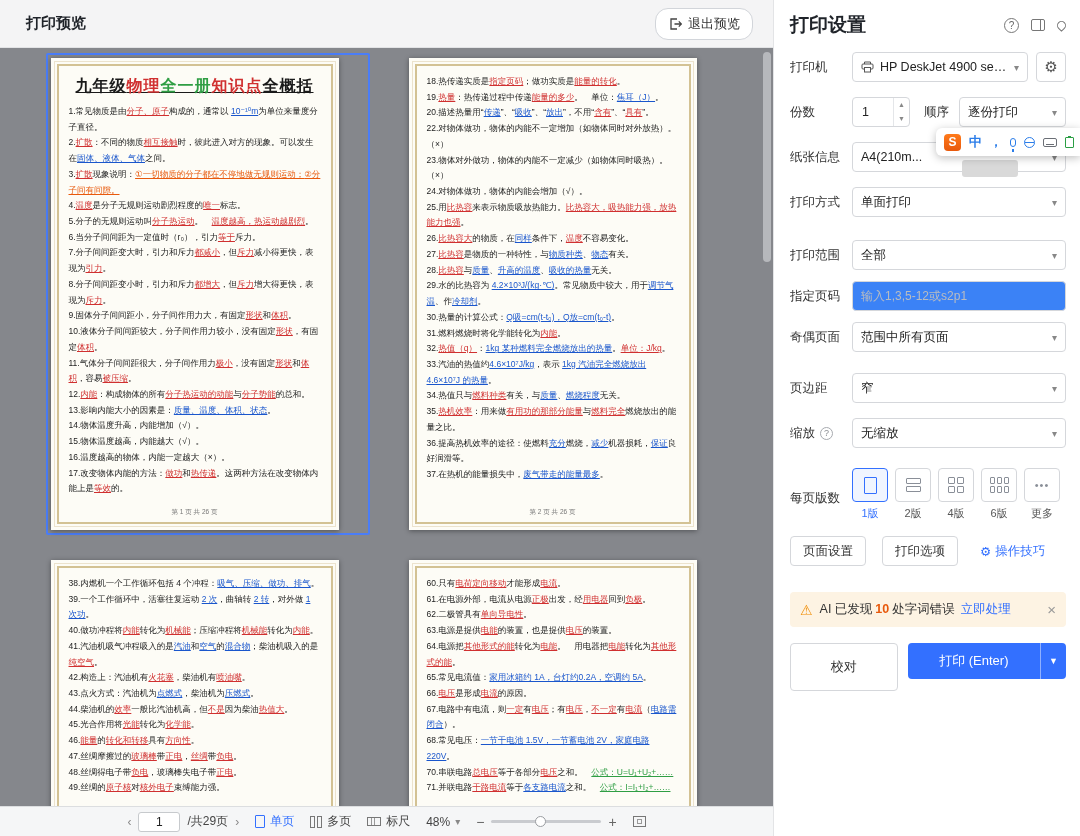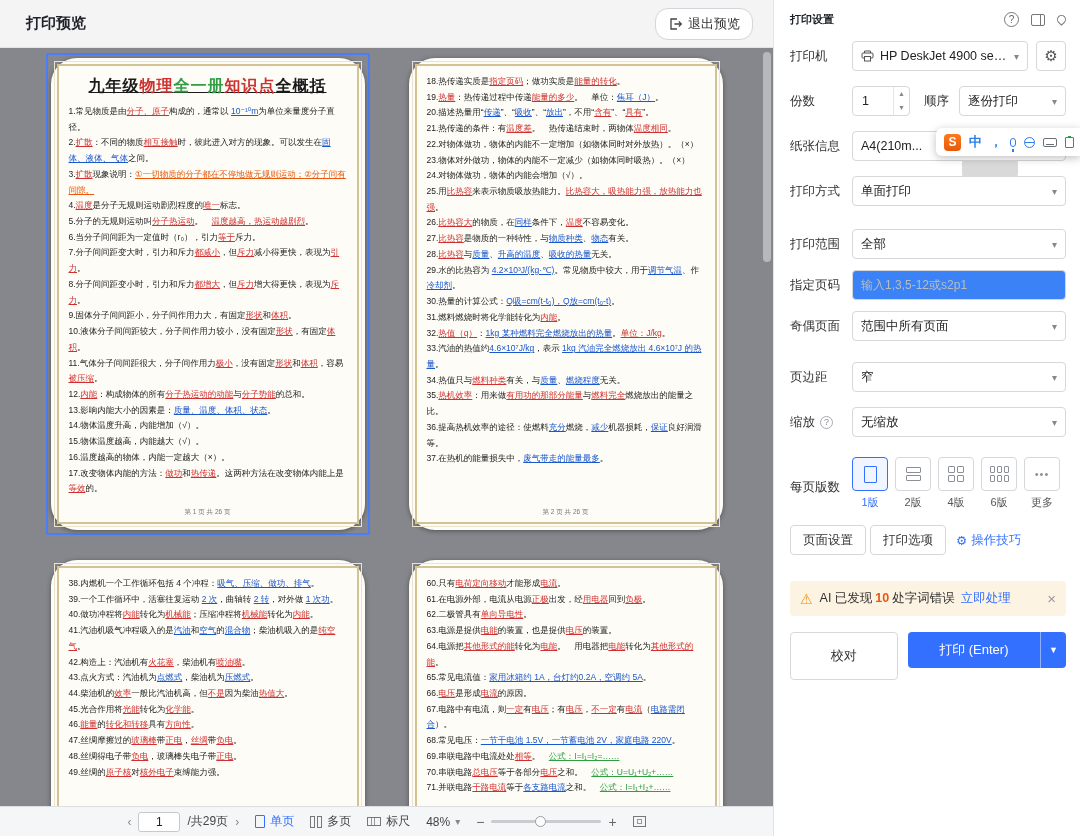--- a/index.html
+++ b/index.html
@@ -10,21 +10,21 @@
   
   .left-col { width:773px; display:flex; flex-direction:column; height:100%; }
   .topbar { height:48px; background:#f4f4f5; border-bottom:1px solid #e2e3e5; display:flex; align-items:center; justify-content:space-between; padding:0 20px 0 26px; flex:none; }
   .topbar-title { font-size:15px; font-weight:bold; color:#1f2329; }
   .exit-btn { display:flex; align-items:center; gap:6px; background:#fff; border:1px solid #d2d5da; border-radius:13px; height:32px; padding:0 12px; font-size:13px; color:#333; cursor:pointer; }
 
   .preview { flex:1; background:#85878c; position:relative; overflow:hidden; }
   .pages-grid { display:grid; grid-template-columns:324px 324px; gap:20px 34px; justify-content:center; padding-top:5px; }
   .page-slot { padding:3px; border:2px solid transparent; border-radius:2px; }
   .page-slot.selected { border-color:#4a7df8; }
-  .page { width:314px; height:472px; background:#fdfcf6; box-shadow:0 1px 5px rgba(0,0,0,.4); position:relative;border-radius:26px; }
+  .page { width:288px; height:472px; background:#fdfcf6; box-shadow:0 1px 5px rgba(0,0,0,.4); position:relative; }
   .page-inner { position:absolute; inset:6px; border:2px solid #d3c294; outline:1px solid #ece3cd; outline-offset:2px; padding:8px 10px 20px; overflow:hidden; }
   .doc-title { text-align:center; font-size:16px; font-weight:bold; color:#1a1a1a; letter-spacing:1px; text-decoration:underline; margin:2px 0 7px; }
   .doc-line { font-size:8.5px; line-height:1.85; color:#222; }
   .page-footer { position:absolute; bottom:5px; left:0; right:0; text-align:center; font-size:6.5px; color:#777; }
   .c-r { color:#d03030; text-decoration:underline; }
   .c-b { color:#1a56cc; text-decoration:underline; }
   .c-o { color:#e8590c; text-decoration:underline; }
   .c-g { color:#2f9e44; text-decoration:underline; }
   .doc-title .c-r, .doc-title .c-g { text-decoration:none; }
   .pv-scrollbar { position:absolute; top:4px; right:2px; width:8px; bottom:4px; }
@@ -42,21 +42,21 @@
   .ic-ruler { width:14px; height:9px; border:1.2px solid #777; display:inline-block; background:repeating-linear-gradient(90deg,transparent 0 2.5px,#999 2.5px 3.5px); }
   .zoom-minus,.zoom-plus { font-size:14px; color:#666; cursor:pointer; }
   .zoom-slider { width:110px; height:3px; background:#c9cbcf; border-radius:2px; position:relative; cursor:pointer; }
   .zoom-thumb { position:absolute; top:-4px; left:40%; width:11px; height:11px; border-radius:50%; background:#fff; border:1px solid #9a9da1; }
   .ic-fit { width:13px; height:11px; border:1.2px solid #777; display:inline-block; position:relative; }
   .ic-fit::after { content:""; position:absolute; inset:2px 3px; border:1px solid #999; }
 
   
   .panel { width:307px; height:100%; border-left:1px solid #e3e4e6; background:#fff; padding:12px 14px 0 16px; position:relative; }
   .sp-header { display:flex; align-items:center; justify-content:space-between; margin-bottom:14px; }
-  .sp-title { font-size:11px; font-weight:bold; color:#1f2329; }
+  .sp-title { font-size:19px; font-weight:bold; color:#1f2329; }
   .sp-hicons { display:flex; align-items:center; gap:12px; color:#666; }
   .hic-help { width:15px; height:15px; border:1.2px solid #777; border-radius:50%; font-size:10px; line-height:13px; text-align:center; cursor:pointer; }
   .hic-panel { width:14px; height:12px; border:1.2px solid #777; border-radius:2px; position:relative; cursor:pointer; }
   .hic-panel::after { content:""; position:absolute; top:0; bottom:0; right:3px; border-right:1.2px solid #777; }
   .hic-pin { width:9px; height:9px; border:1.5px solid #777; border-radius:50% 50% 50% 0; transform:rotate(-45deg); cursor:pointer; }
   .row { display:flex; align-items:center; margin-bottom:15px; }
   .row.tight { margin-bottom:11px; }
   .lab { width:62px; flex:none; font-size:12.5px; color:#333; display:flex; align-items:center; }
   .dd { flex:1; height:30px; border:1px solid #d5d7db; border-radius:4px; background:#fff; display:flex; align-items:center; padding:0 8px; gap:6px; cursor:pointer; min-width:0; }
   .dd-val { flex:1; font-size:12.5px; color:#222; white-space:nowrap; overflow:hidden; text-overflow:ellipsis; }
@@ -79,21 +79,21 @@
   .ps-label { font-size:11px; color:#555; }
   .ps-cells { display:grid; gap:2px; }
   .ps-cells i { border:1.2px solid #8a8f98; border-radius:1px; display:block; }
   .ps-opt.sel .ps-cells i { border-color:#3370ff; }
   .n1 { grid-template-columns:1fr; } .n1 i { width:13px; height:17px; }
   .n2 { grid-template-columns:1fr; } .n2 i { width:15px; height:6px; }
   .n4 { grid-template-columns:repeat(2,1fr); } .n4 i { width:7px; height:7px; }
   .n6 { grid-template-columns:repeat(3,1fr); } .n6 i { width:5px; height:7px; }
   .ps-more { font-size:11px; color:#8a8f98; letter-spacing:1px; }
 
-  .btn-row { display:flex; align-items:center; gap:4px; margin:8px 0 26px; }
+  .btn-row { display:flex; align-items:center; gap:16px; margin:8px 0 26px; }
   .ghost-btn { height:30px; border:1px solid #d5d7db; border-radius:4px; background:#fff; padding:0 12px; font-size:12.5px; color:#333; cursor:pointer; }
   .tips-link { display:flex; align-items:center; gap:4px; color:#3370ff; font-size:12.5px; margin-left:6px; cursor:pointer; }
 
   .ai-bar { background:#fdf3e3; border-radius:4px; padding:9px 10px; display:flex; align-items:center; gap:7px; font-size:12.5px; margin-bottom:16px; }
   .warn-ic { color:#f08c00; font-size:14px; line-height:1; }
   .ai-count { color:#e8590c; font-weight:bold; margin:0 3px; }
   .ai-action { color:#3370ff; margin-left:6px; cursor:pointer; }
   .ai-close { margin-left:auto; color:#999; font-size:15px; cursor:pointer; }
 
   .footer-btns { display:flex; gap:10px; }
@@ -163,21 +163,20 @@
                 <div class="page-footer">第 1 页 共 26 页</div>
               </div>
             </div>
           </div>
           <div class="page-slot">
             <div class="page">
               <div class="page-inner">
                 <div class="doc-line">18.热传递实质是<span class="c-r">指定页码</span>；做功实质是<span class="c-r">能量的转化</span>。</div>
                 <div class="doc-line">19.<span class="c-r">热量</span>：热传递过程中传递<span class="c-r">能量的多少</span>。　单位：<span class="c-b">焦耳（J）</span>。</div>
                 <div class="doc-line">20.描述热量用“<span class="c-b">传递</span>”、“<span class="c-b">吸收</span>”、“<span class="c-b">放出</span>”，不用“<span class="c-r">含有</span>”、“<span class="c-r">具有</span>”。</div>
-                <div class="doc-line">21.热传递的条件：有<span class="c-r">温度差</span>。　热传递结束时，两物体<span class="c-r">温度相同</span>。</div>
                 <div class="doc-line">22.对物体做功，物体的内能不一定增加（如物体同时对外放热）。（×）</div>
                 <div class="doc-line">23.物体对外做功，物体的内能不一定减少（如物体同时吸热）。（×）</div>
                 <div class="doc-line">24.对物体做功，物体的内能会增加（√）。</div>
                 <div class="doc-line">25.用<span class="c-r">比热容</span>来表示物质吸放热能力。<span class="c-r">比热容大，吸热能力强，放热能力也强</span>。</div>
                 <div class="doc-line">26.<span class="c-r">比热容大</span>的物质，在<span class="c-b">同样</span>条件下，<span class="c-r">温度</span>不容易变化。</div>
                 <div class="doc-line">27.<span class="c-r">比热容</span>是物质的一种特性，与<span class="c-b">物质种类</span>、<span class="c-b">物态</span>有关。</div>
                 <div class="doc-line">28.<span class="c-r">比热容</span>与<span class="c-b">质量</span>、<span class="c-b">升高的温度</span>、<span class="c-b">吸收的热量</span>无关。</div>
                 <div class="doc-line">29.水的比热容为 <span class="c-b">4.2×10³J/(kg·℃)</span>。常见物质中较大，用于<span class="c-b">调节气温</span>、作<span class="c-b">冷却剂</span>。</div>
                 <div class="doc-line">30.热量的计算公式：<span class="c-b">Q吸=cm(t-t₀)，Q放=cm(t₀-t)</span>。</div>
                 <div class="doc-line">31.燃料燃烧时将化学能转化为<span class="c-r">内能</span>。</div>
@@ -214,21 +213,20 @@
               <div class="page-inner">
                 <div class="doc-line">60.只有<span class="c-r">电荷定向移动</span>才能形成<span class="c-r">电流</span>。</div>
                 <div class="doc-line">61.在电源外部，电流从电源<span class="c-r">正极</span>出发，经<span class="c-r">用电器</span>回到<span class="c-r">负极</span>。</div>
                 <div class="doc-line">62.二极管具有<span class="c-r">单向导电性</span>。</div>
                 <div class="doc-line">63.电源是提供<span class="c-r">电能</span>的装置，也是提供<span class="c-r">电压</span>的装置。</div>
                 <div class="doc-line">64.电源把<span class="c-r">其他形式的能</span>转化为<span class="c-r">电能</span>。　用电器把<span class="c-r">电能</span>转化为<span class="c-r">其他形式的能</span>。</div>
                 <div class="doc-line">65.常见电流值：<span class="c-b">家用冰箱约 1A，台灯约0.2A，空调约 5A</span>。</div>
                 <div class="doc-line">66.<span class="c-r">电压</span>是形成<span class="c-r">电流</span>的原因。</div>
                 <div class="doc-line">67.电路中有电流，则<span class="c-r">一定</span>有<span class="c-r">电压</span>；有<span class="c-r">电压</span>，<span class="c-r">不一定</span>有<span class="c-r">电流</span>（<span class="c-b">电路需闭合</span>）。</div>
                 <div class="doc-line">68.常见电压：<span class="c-b">一节干电池 1.5V，一节蓄电池 2V，家庭电路 220V</span>。</div>
-                <div class="doc-line">69.串联电路中电流处处<span class="c-r">相等</span>。　<span class="c-g">公式：I=I₁=I₂=……</span></div>
                 <div class="doc-line">70.串联电路<span class="c-r">总电压</span>等于各部分<span class="c-r">电压</span>之和。　<span class="c-g">公式：U=U₁+U₂+……</span></div>
                 <div class="doc-line">71.并联电路<span class="c-r">干路电流</span>等于<span class="c-b">各支路电流</span>之和。　<span class="c-g">公式：I=I₁+I₂+……</span></div>
               </div>
             </div>
           </div>
         </div>
       <div class="pv-scrollbar">
         <div class="pv-thumb"></div>
       </div>
     </div>

